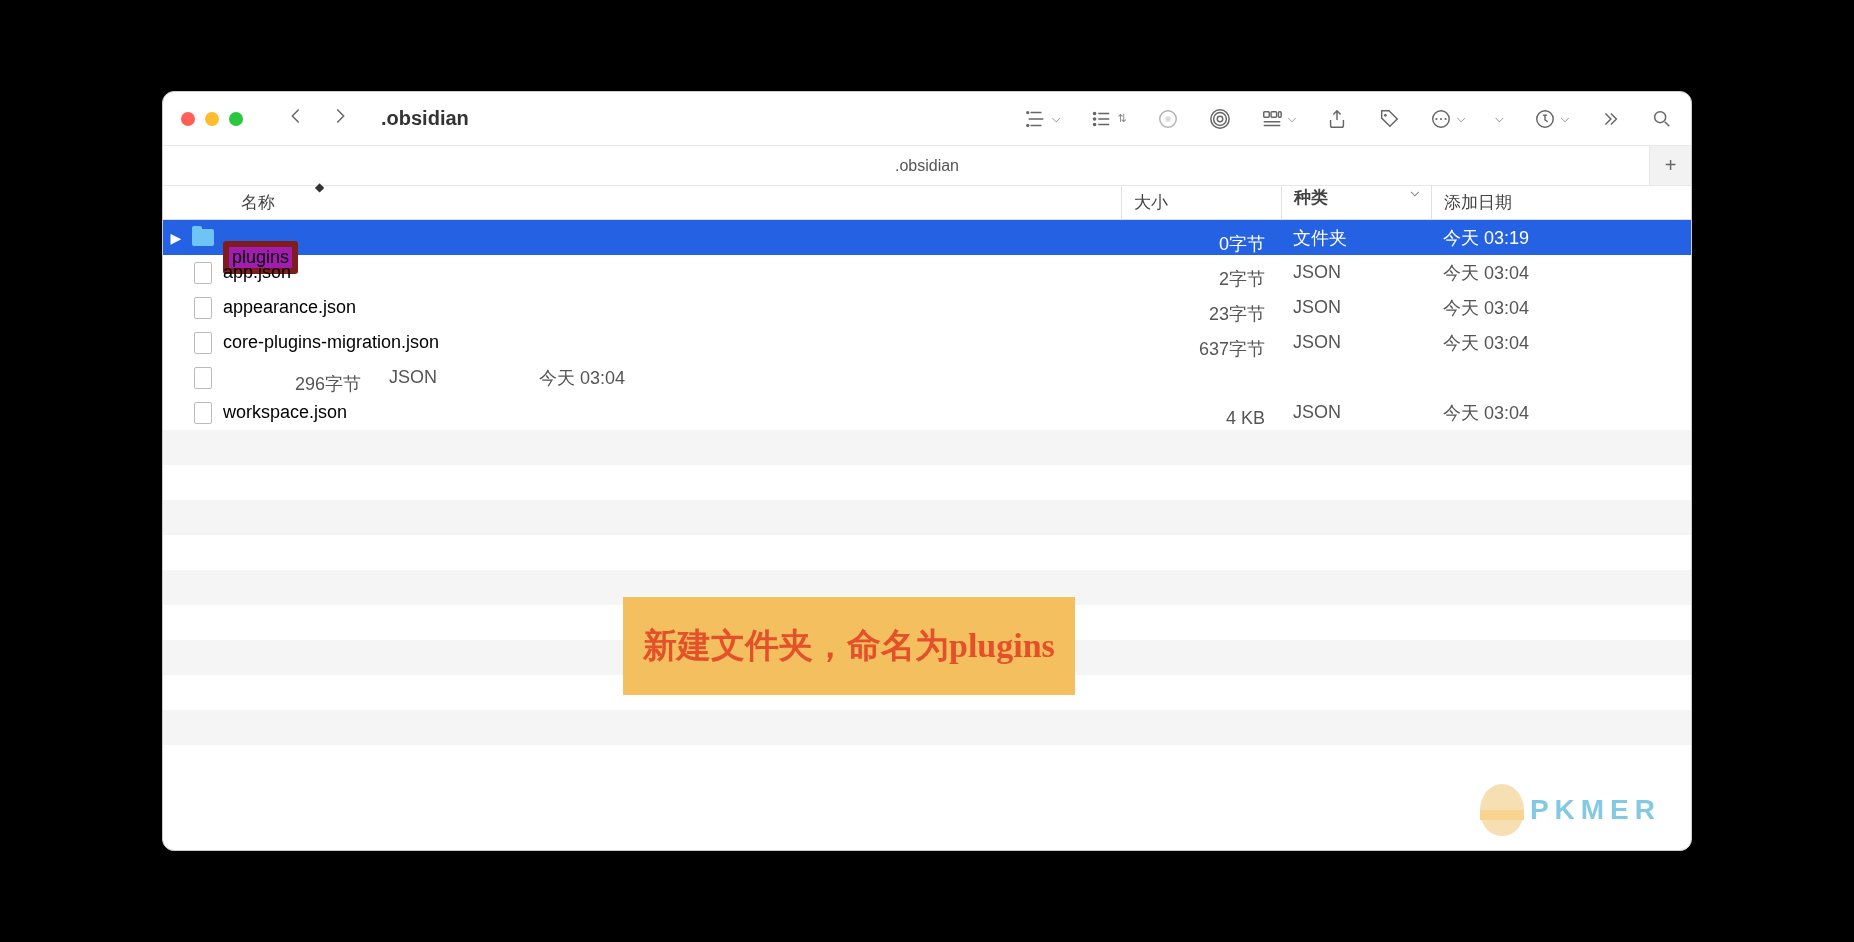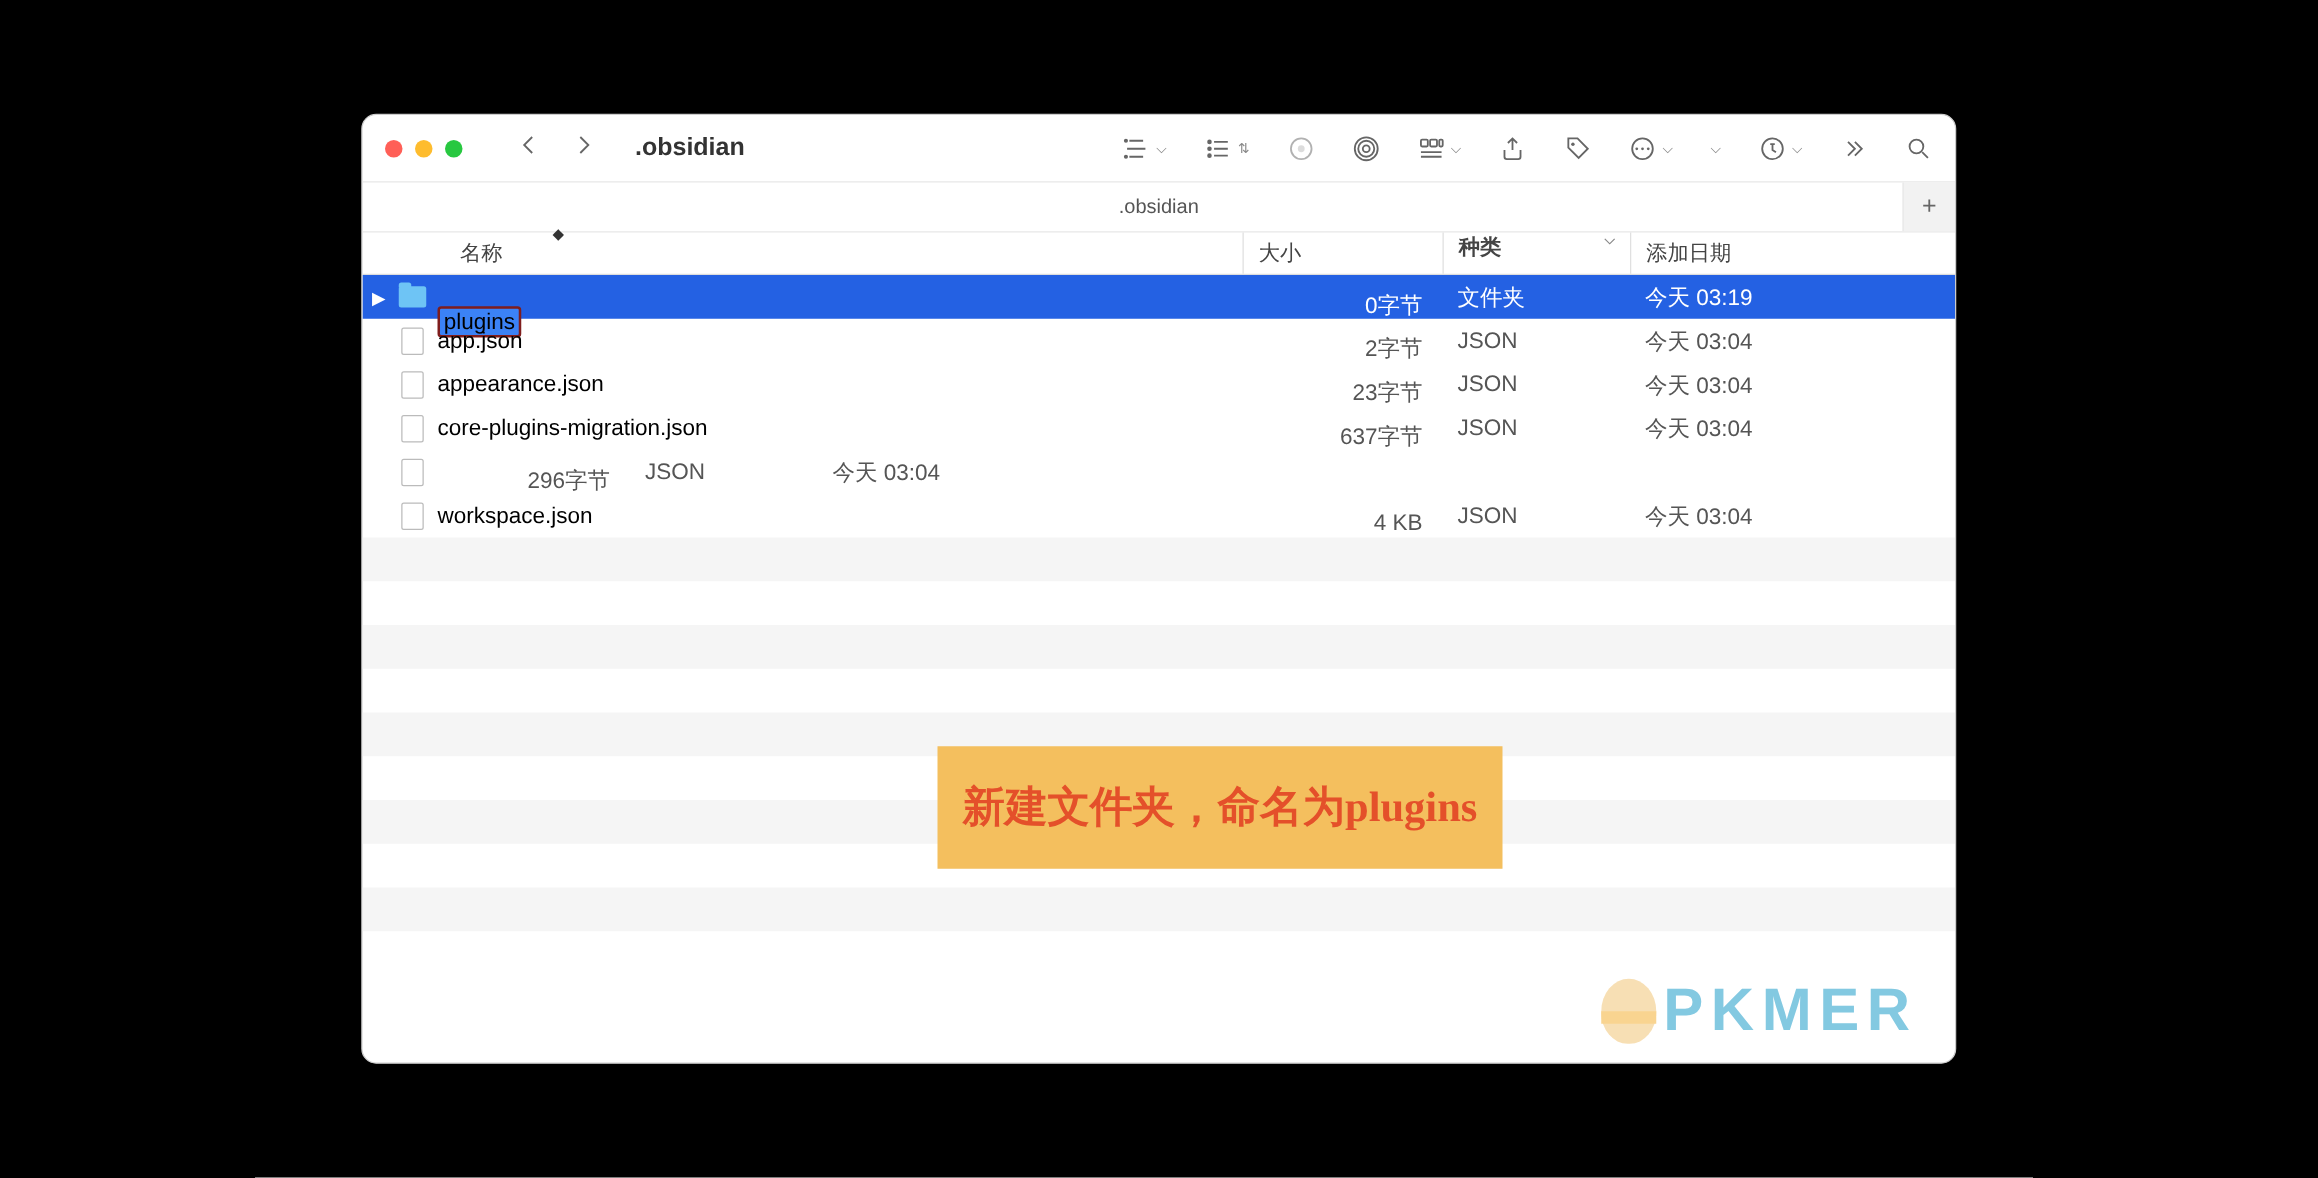--- a/index.html
+++ b/index.html
@@ -10,21 +10,21 @@
     }
     body {
       background: #000;
       display: flex;
       align-items: center;
       justify-content: center;
       min-height: 942px;
       width: 1854px;
     }
     .window {
-      width: 1276px;
+      width: 1530px;
       height: 760px;
       background: #fff;
       border-radius: 12px;
       overflow: hidden;
       box-shadow: 0 10px 40px rgba(0,0,0,0.3);
       position: relative;
       border: 1px solid #ccc;
     }
     .titlebar {
       height: 54px;
@@ -158,23 +158,23 @@
     .doc-icon {
       width: 18px;
       height: 22px;
       background: #fff;
       border: 1px solid #bbb;
       border-radius: 2px;
       position: relative;
     }
     .row-name { flex: 1; padding-left: 6px; }
     .row-name .editing {
-      background: #3b82f6;
+      background: #a21caf;
       color: #000;
-      border: 2px solid #7f1d1d;
+      border: 6px solid #7f1d1d;
       padding: 0 3px;
       border-radius: 3px;
       display: inline-block;
       margin-top: 40px;
     }
     .row-size { width: 160px; text-align: right; padding-right: 16px; margin-top: 12px; }
     .row-kind { width: 150px; padding-left: 12px; }
     .row-date { width: 260px; padding-left: 12px; }
     .file-row.selected .row-kind,
     .file-row.selected .row-date,
@@ -192,21 +192,21 @@
       color: #e4502a;
       font-size: 34px;
       font-weight: 600;
       padding: 26px 20px;
       font-family: "Kaiti SC", "STKaiti", "KaiTi", serif;
     }
     .watermark {
       position: absolute;
       right: 30px;
       bottom: 14px;
-      font-size: 48px;
+      font-size: 28px;
       font-weight: 600;
       letter-spacing: 6px;
       color: #5ab7d8;
       display: flex;
       align-items: center;
       gap: 6px;
       opacity: 0.75;
     }
     .egg {
       width: 44px;

